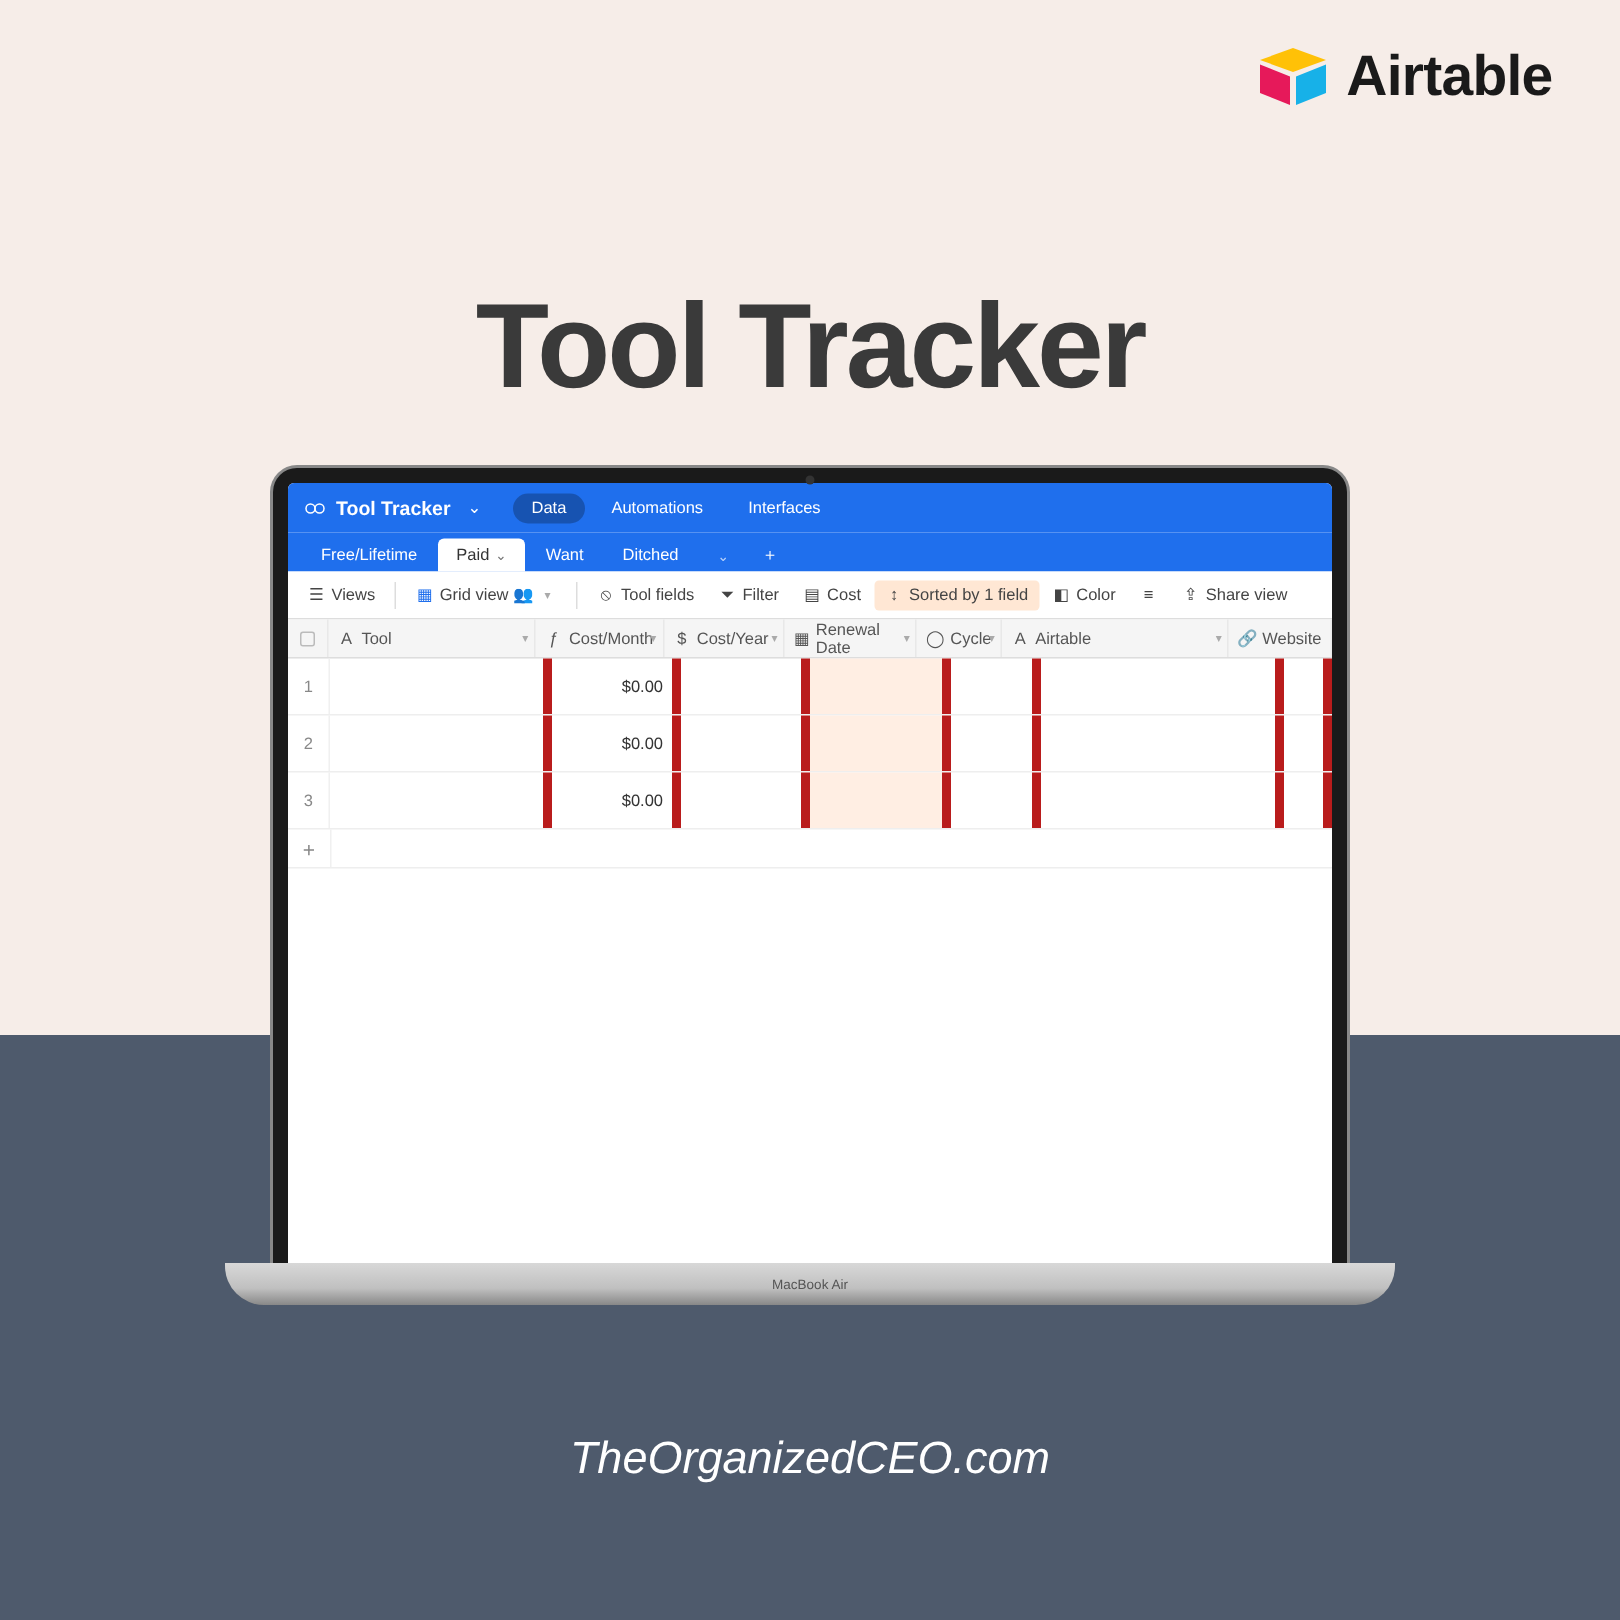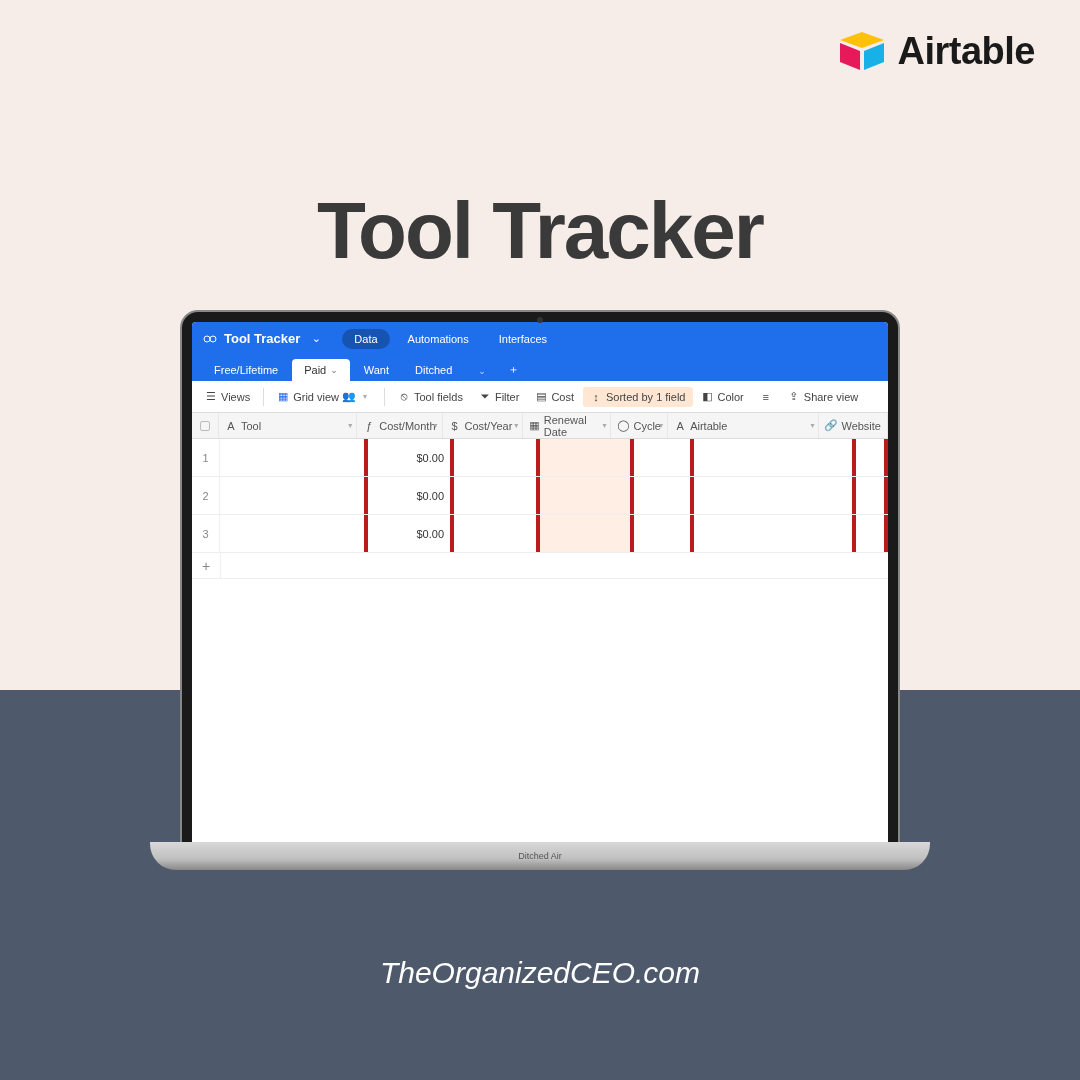--- a/index.html
+++ b/index.html
@@ -38,21 +38,21 @@
 .col .drop { position: absolute; right: 4px; font-size: 8px; color: #aaa; }
 .col-check { width: 28px; justify-content: center; }
 .col-name { width: 148px; }
 .col-costm { width: 86px; }
 .col-costy { width: 86px; }
 .col-renewal { width: 94px; }
 .col-cycle { width: 60px; }
 .col-purpose { width: 162px; }
 .col-website { flex: 1; }
 .at-row { display: flex; height: 38px; border-bottom: 1px solid #eee; font-size: 11px; color: #333; }
-.at-row .col { border-right: 4px solid #b91c1c; text-align: center; }
+.at-row .col { border-right: 6px solid #b91c1c; text-align: center; }
 .row-num { width: 28px; display: flex; align-items: center; justify-content: center; color: #888; border-right: 1px solid #f0f0f0; }
 .cell-right { justify-content: flex-end; }
 .renewal-cell { background: #ffeee3; }
 .add-row { display: flex; height: 26px; border-bottom: 1px solid #eee; }
 .add-row-btn { width: 28px; display: flex; align-items: center; justify-content: center; color: #888; cursor: pointer; font-size: 14px; }
 .checkbox-sq { width: 10px; height: 10px; border: 1px solid #bbb; border-radius: 2px; }
 </style>
 </head>
 <body>
 
@@ -225,17 +225,17 @@
         <div class="col col-website"></div>
       </div>
       <div class="add-row">
         <div class="add-row-btn">+</div>
         <div style="flex:1;border-left:1px solid #f0f0f0"></div>
       </div>
 
     </div>
   </div>
   <div class="laptop-base">
-      <span>Ditched Air</span>
+      <span>MacBook Air</span>
     </div>
 </div>
 
 <div class="footer-url">TheOrganizedCEO.com</div>
 
 </body></html>

